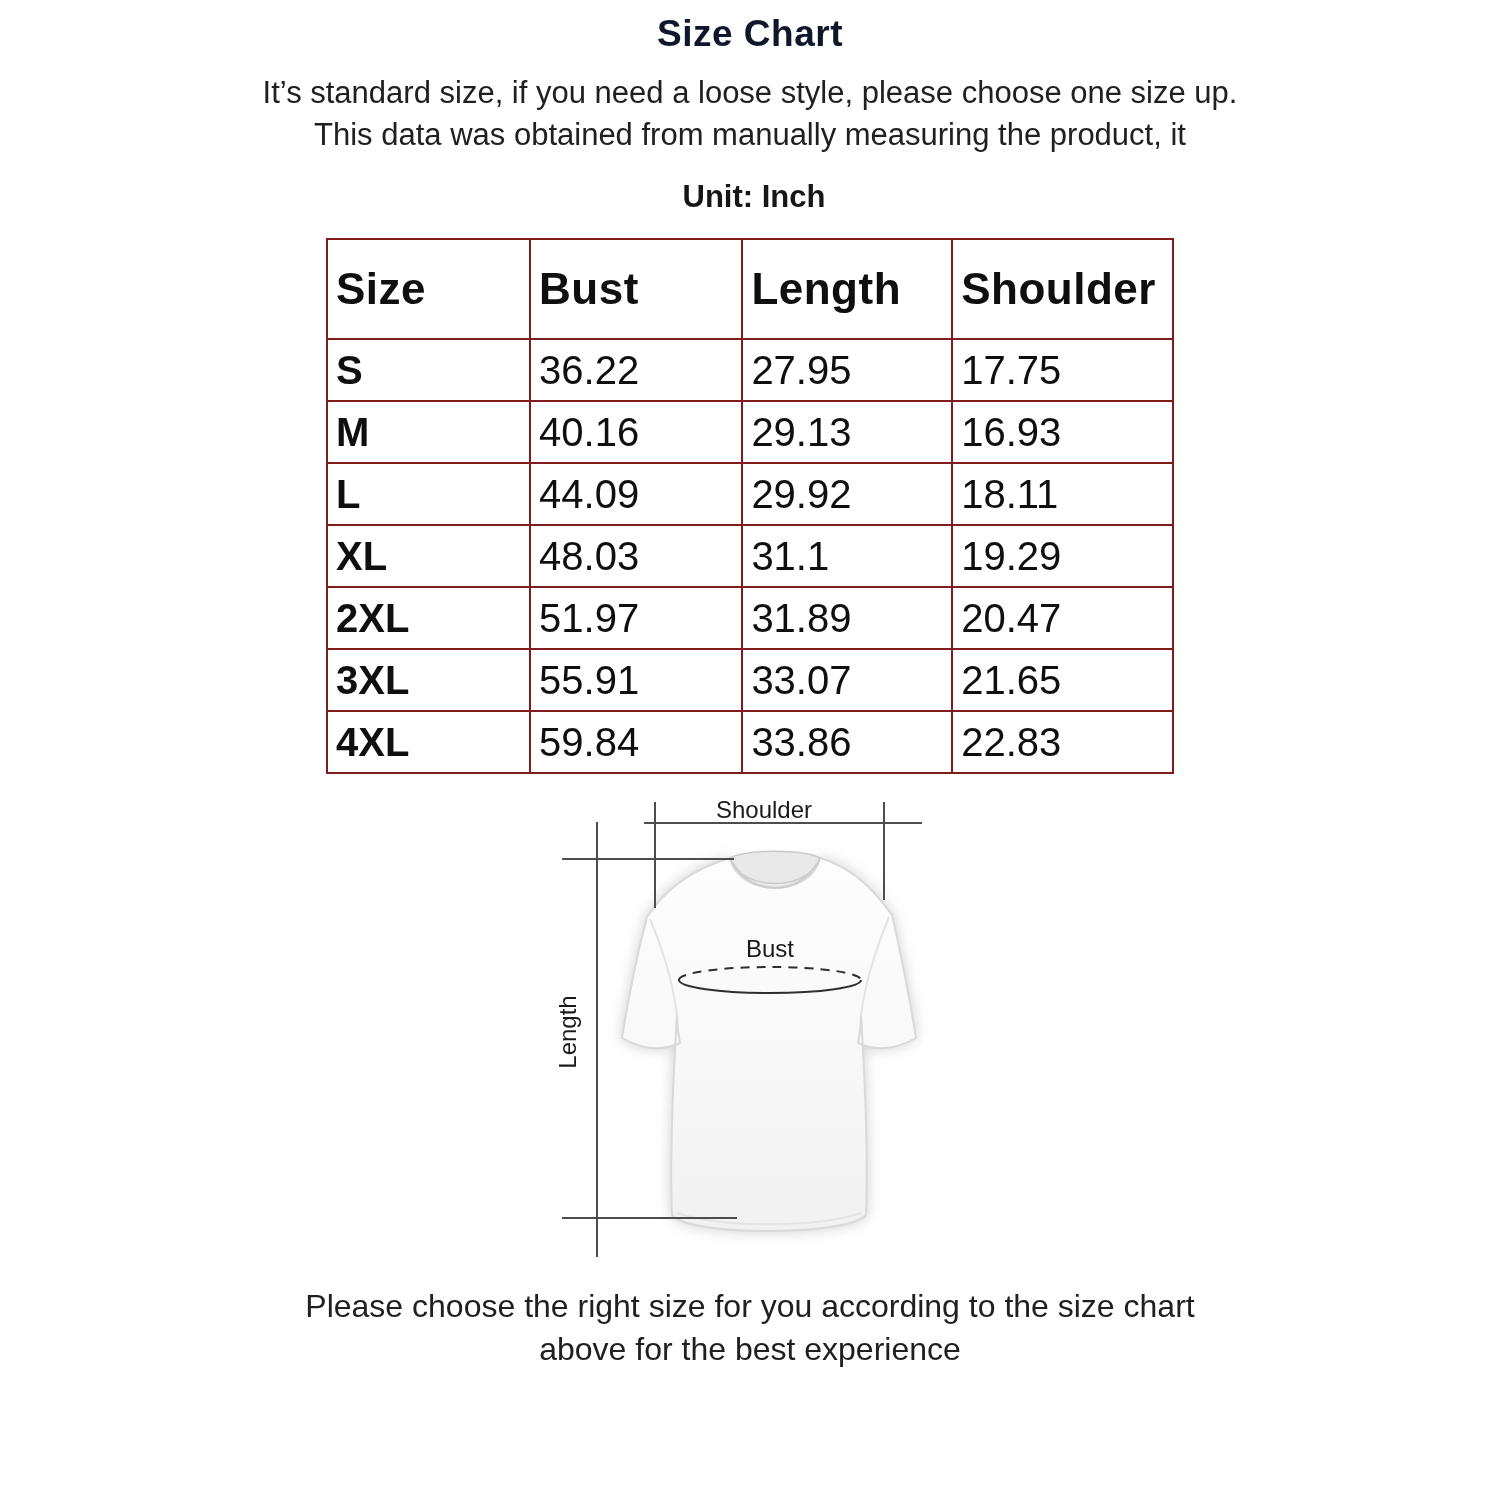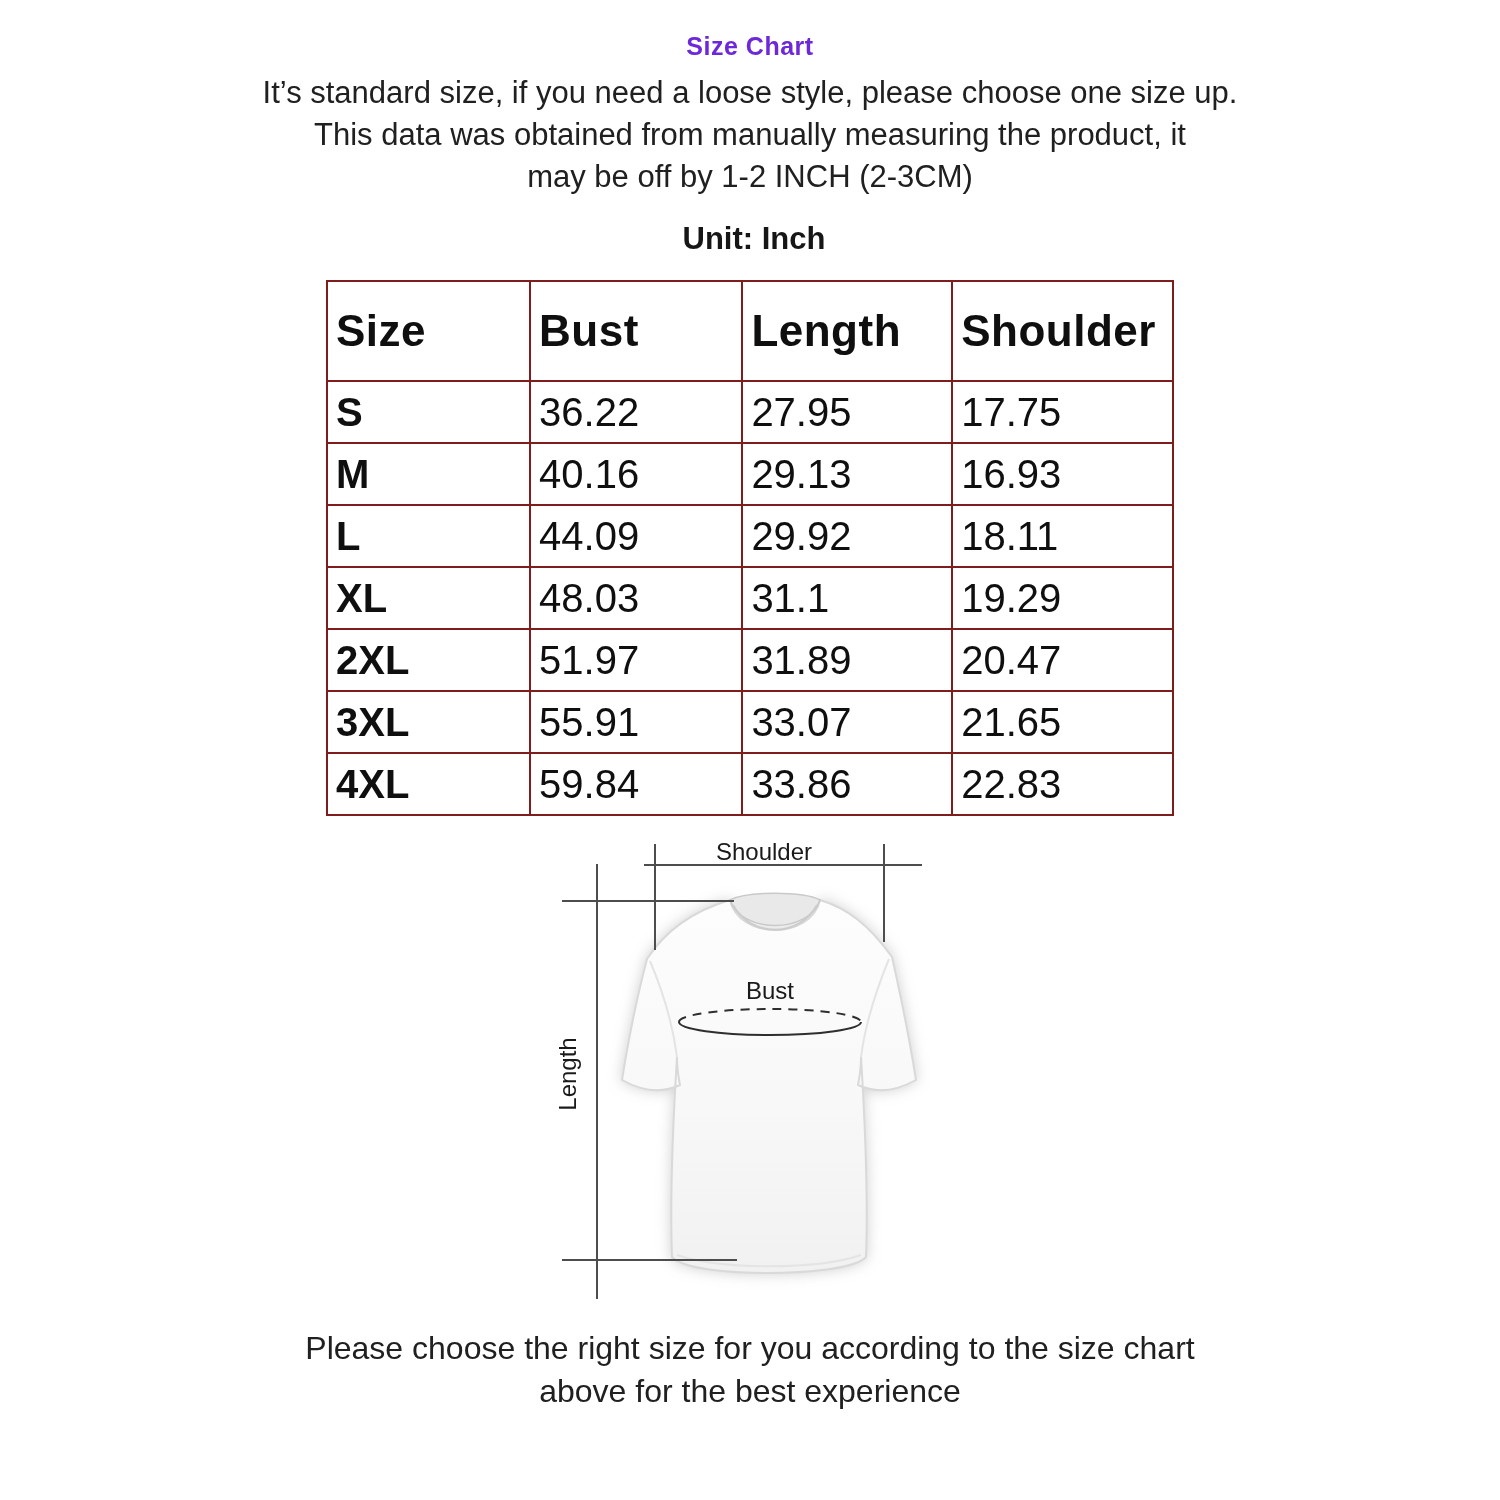--- a/index.html
+++ b/index.html
@@ -6,30 +6,30 @@
   html, body {
     width: 1500px; height: 1500px;
     background: #ffffff;
     font-family: "Liberation Sans", sans-serif;
     color: #1a1a1a;
     overflow: hidden;
   }
   .page { width: 1500px; height: 1500px; position: relative; }
 
   .title {
-    padding-top: 24px;
-    text-align: center;
-    font-size: 25px;
+    padding-top: 12px;
+    text-align: center;
+    font-size: 37px;
     font-weight: 800;
     line-height: 44px;
-    color: #6d28d9;
+    color: #0f172a;
     letter-spacing: 0.5px;
   }
   .desc {
-    margin-top: 4px;
+    margin-top: 16px;
     text-align: center;
     font-size: 31px;
     line-height: 42px;
     color: #202020;
   }
   .unit {
     margin-top: 20px;
     text-align: center;
     font-size: 31px;
     font-weight: 700;
@@ -96,21 +96,20 @@
 </head>
 <body>
 
 <div class="page">
 
   <div class="title">Size Chart</div>
 
   <div class="desc">
     <div>It’s standard size, if you need a loose style, please choose one size up.</div>
     <div>This data was obtained from manually measuring the product, it</div>
-    <div>may be off by 1-2 INCH (2-3CM)</div>
   </div>
 
   <div class="unit">Unit: Inch</div>
 
   <table class="size-table">
     <colgroup>
       <col style="width:24%">
       <col style="width:25.1%">
       <col style="width:24.8%">
       <col style="width:26.1%">

